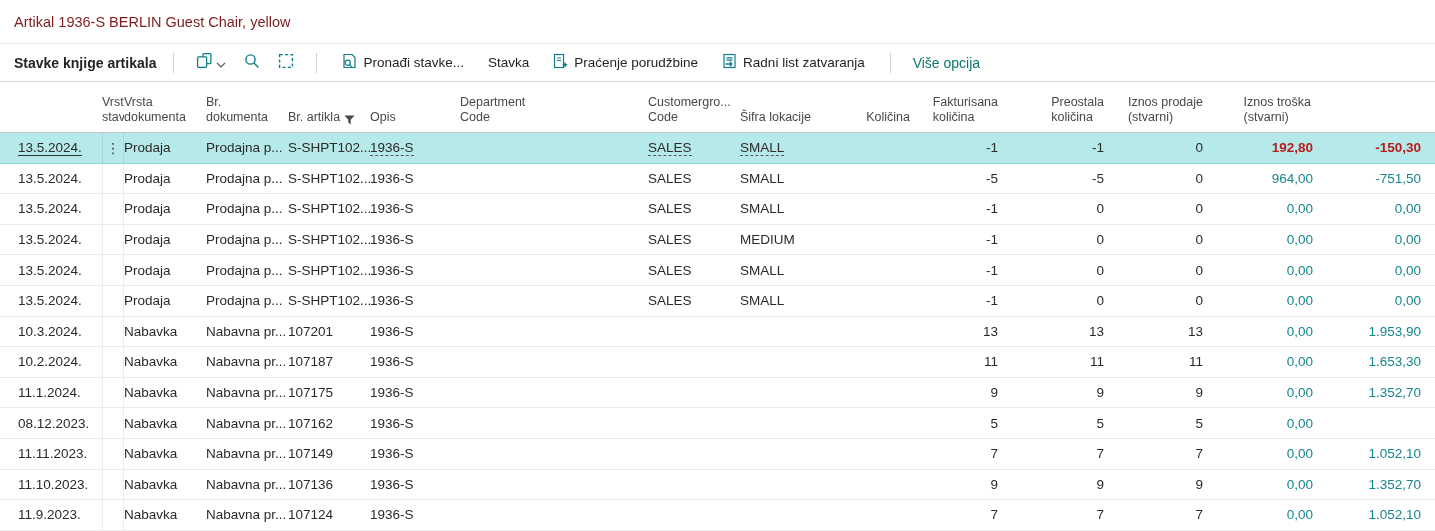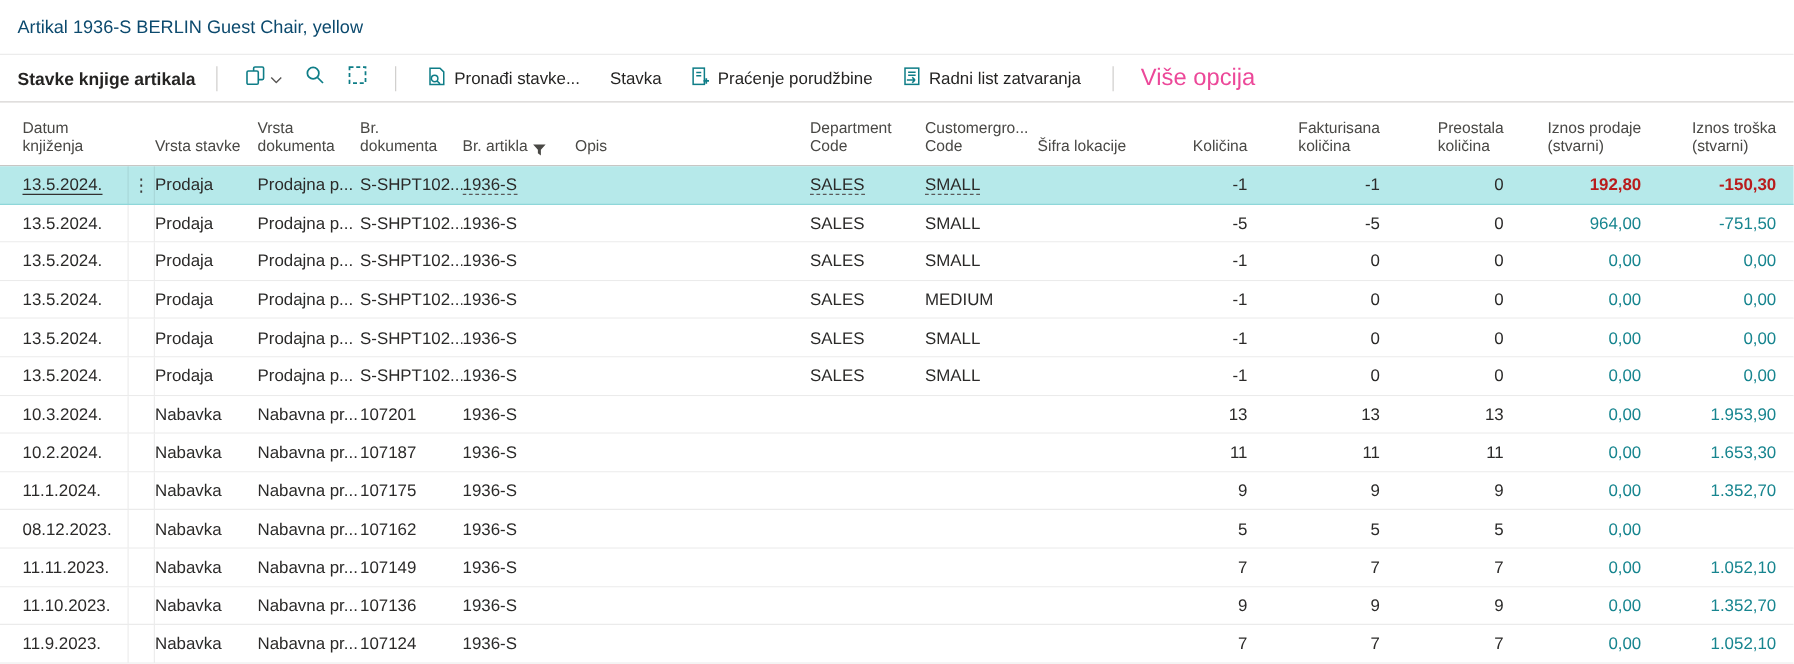--- a/index.html
+++ b/index.html
@@ -2,31 +2,31 @@
 <html style="--accent: #0e7d87; --link: #17858f; --selbg: #b6e9ea;"><head>
 <meta charset="utf-8">
 <style>
   * { margin:0; padding:0; box-sizing:border-box; }
   html,body { width:1435px; height:531px; overflow:hidden; background:#fff;
               font-family:"Liberation Sans", sans-serif; color:#2b2a29; }
 
   
   .title-bar { height:44px; display:flex; align-items:center; padding-left:14px;
                border-bottom:1px solid #ececec; }
-  .title-bar .title { font-size:14.5px; color:#0c4a6e; }
+  .title-bar .title { font-size:14.5px; color:#7f1d1d; }
 
   
   .toolbar { height:38px; display:flex; align-items:center; padding-left:14px;
              border-bottom:1px solid #d6d4d2; white-space:nowrap; }
   .toolbar .caption { font-size:14px; font-weight:700; color:#252423; margin-right:4px; }
   .tb-divider { width:1px; height:20px; background:#d1d0ce; margin:0 13px; flex:0 0 auto; }
   .icon-btn { display:flex; align-items:center; gap:3px; margin:0 9px; cursor:pointer; }
   .action-btn { display:flex; align-items:center; gap:6px; margin:0 12px; cursor:pointer;
                 font-size:13.5px; color:#252423; }
-  .more-opts { font-size:19px; color:#ec4899; margin-left:9px; cursor:pointer; }
+  .more-opts { font-size:14px; color:#0f766e; margin-left:9px; cursor:pointer; }
 
   
   .grid-row { display:grid;
     grid-template-columns:102px 22px 82px 82px 82px 90px 188px 92px 90px 92px 88px 106px 99px 110px 110px; }
 
   .thead { height:51px; border-bottom:1px solid #c8c6c4; }
   .hcell { display:flex; align-items:flex-end; padding:0 8px 6px 0; overflow:hidden; }
   .hcell .hlabel { font-size:12.5px; color:#494845; line-height:1.25;
                    white-space:pre-line; }
   .hcell.a-right { justify-content:flex-end; padding-right:12px; }
@@ -133,24 +133,20 @@
     </span>
     <span>Radni list zatvaranja</span>
   </span>
 
   <span class="tb-divider"></span>
 
   <span class="more-opts">Više opcija</span>
 </div>
 
 <div class="thead grid-row" id="thead">
-    <div class="hcell c-datum a-left">
-      <span class="hlabel">Datum
-knjiženja</span>
-    </div>
     <div class="hcell c-menu a-left">
       <span class="hlabel"></span>
     </div>
     <div class="hcell c-vrsta_stavke a-left">
       <span class="hlabel">Vrsta stavke</span>
     </div>
     <div class="hcell c-vrsta_dokumenta a-left">
       <span class="hlabel">Vrsta
 dokumenta</span>
     </div>

